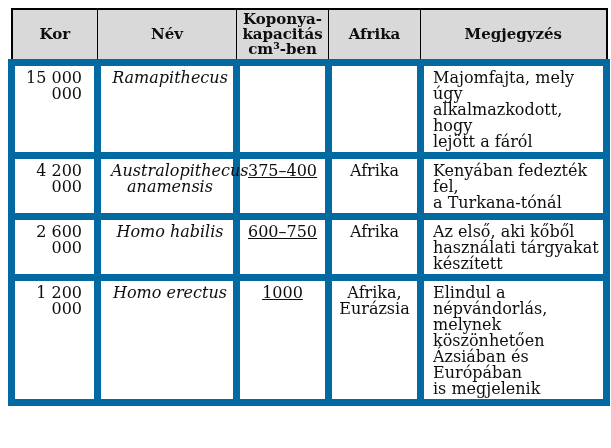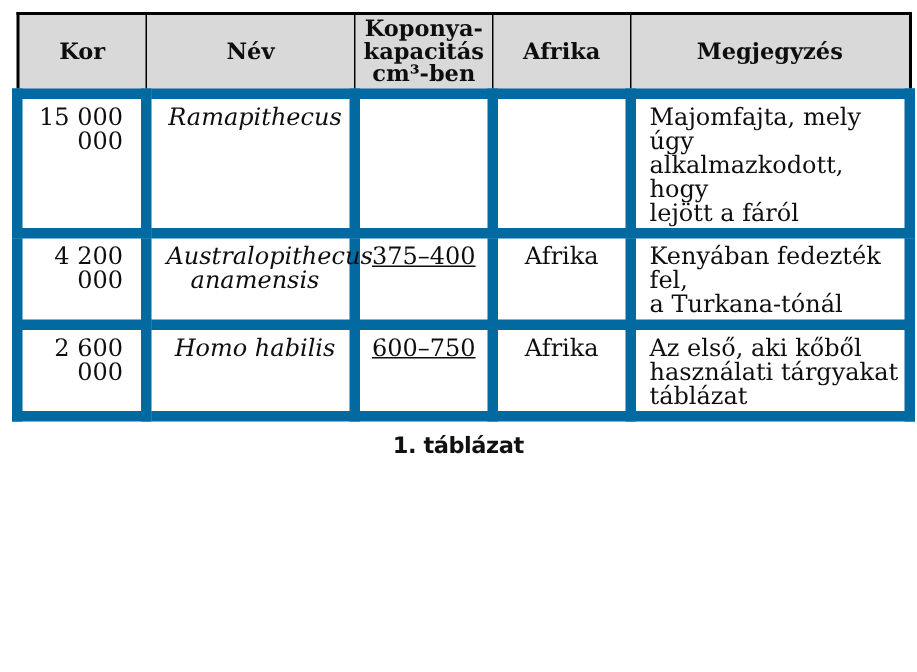--- a/index.html
+++ b/index.html
@@ -120,18 +120,28 @@
           <td class="col-megjegyzes">Kenyában fedezték fel,
 a Turkana-tónál</td>
         </tr>
         <tr>
           <td class="col-kor">2 600 000</td>
           <td class="col-nev"><i>Homo habilis</i></td>
           <td class="col-kapacitas">600–750</td>
           <td class="col-eredet">Afrika</td>
           <td class="col-megjegyzes">Az első, aki kőből
 használati tárgyakat
-táblázat</td>
+készített</td>
+        </tr>
+        <tr>
+          <td class="col-kor">1 200 000</td>
+          <td class="col-nev"><i>Homo erectus</i></td>
+          <td class="col-kapacitas">1000</td>
+          <td class="col-eredet">Afrika,
+Eurázsia</td>
+          <td class="col-megjegyzes">Elindul a népvándorlás,
+melynek köszönhetően
+Ázsiában és Európában
+is megjelenik</td>
         </tr>
       </tbody>
   </table>
-  <div class="caption">1. táblázat</div>
 </div>
 
 </body></html>

